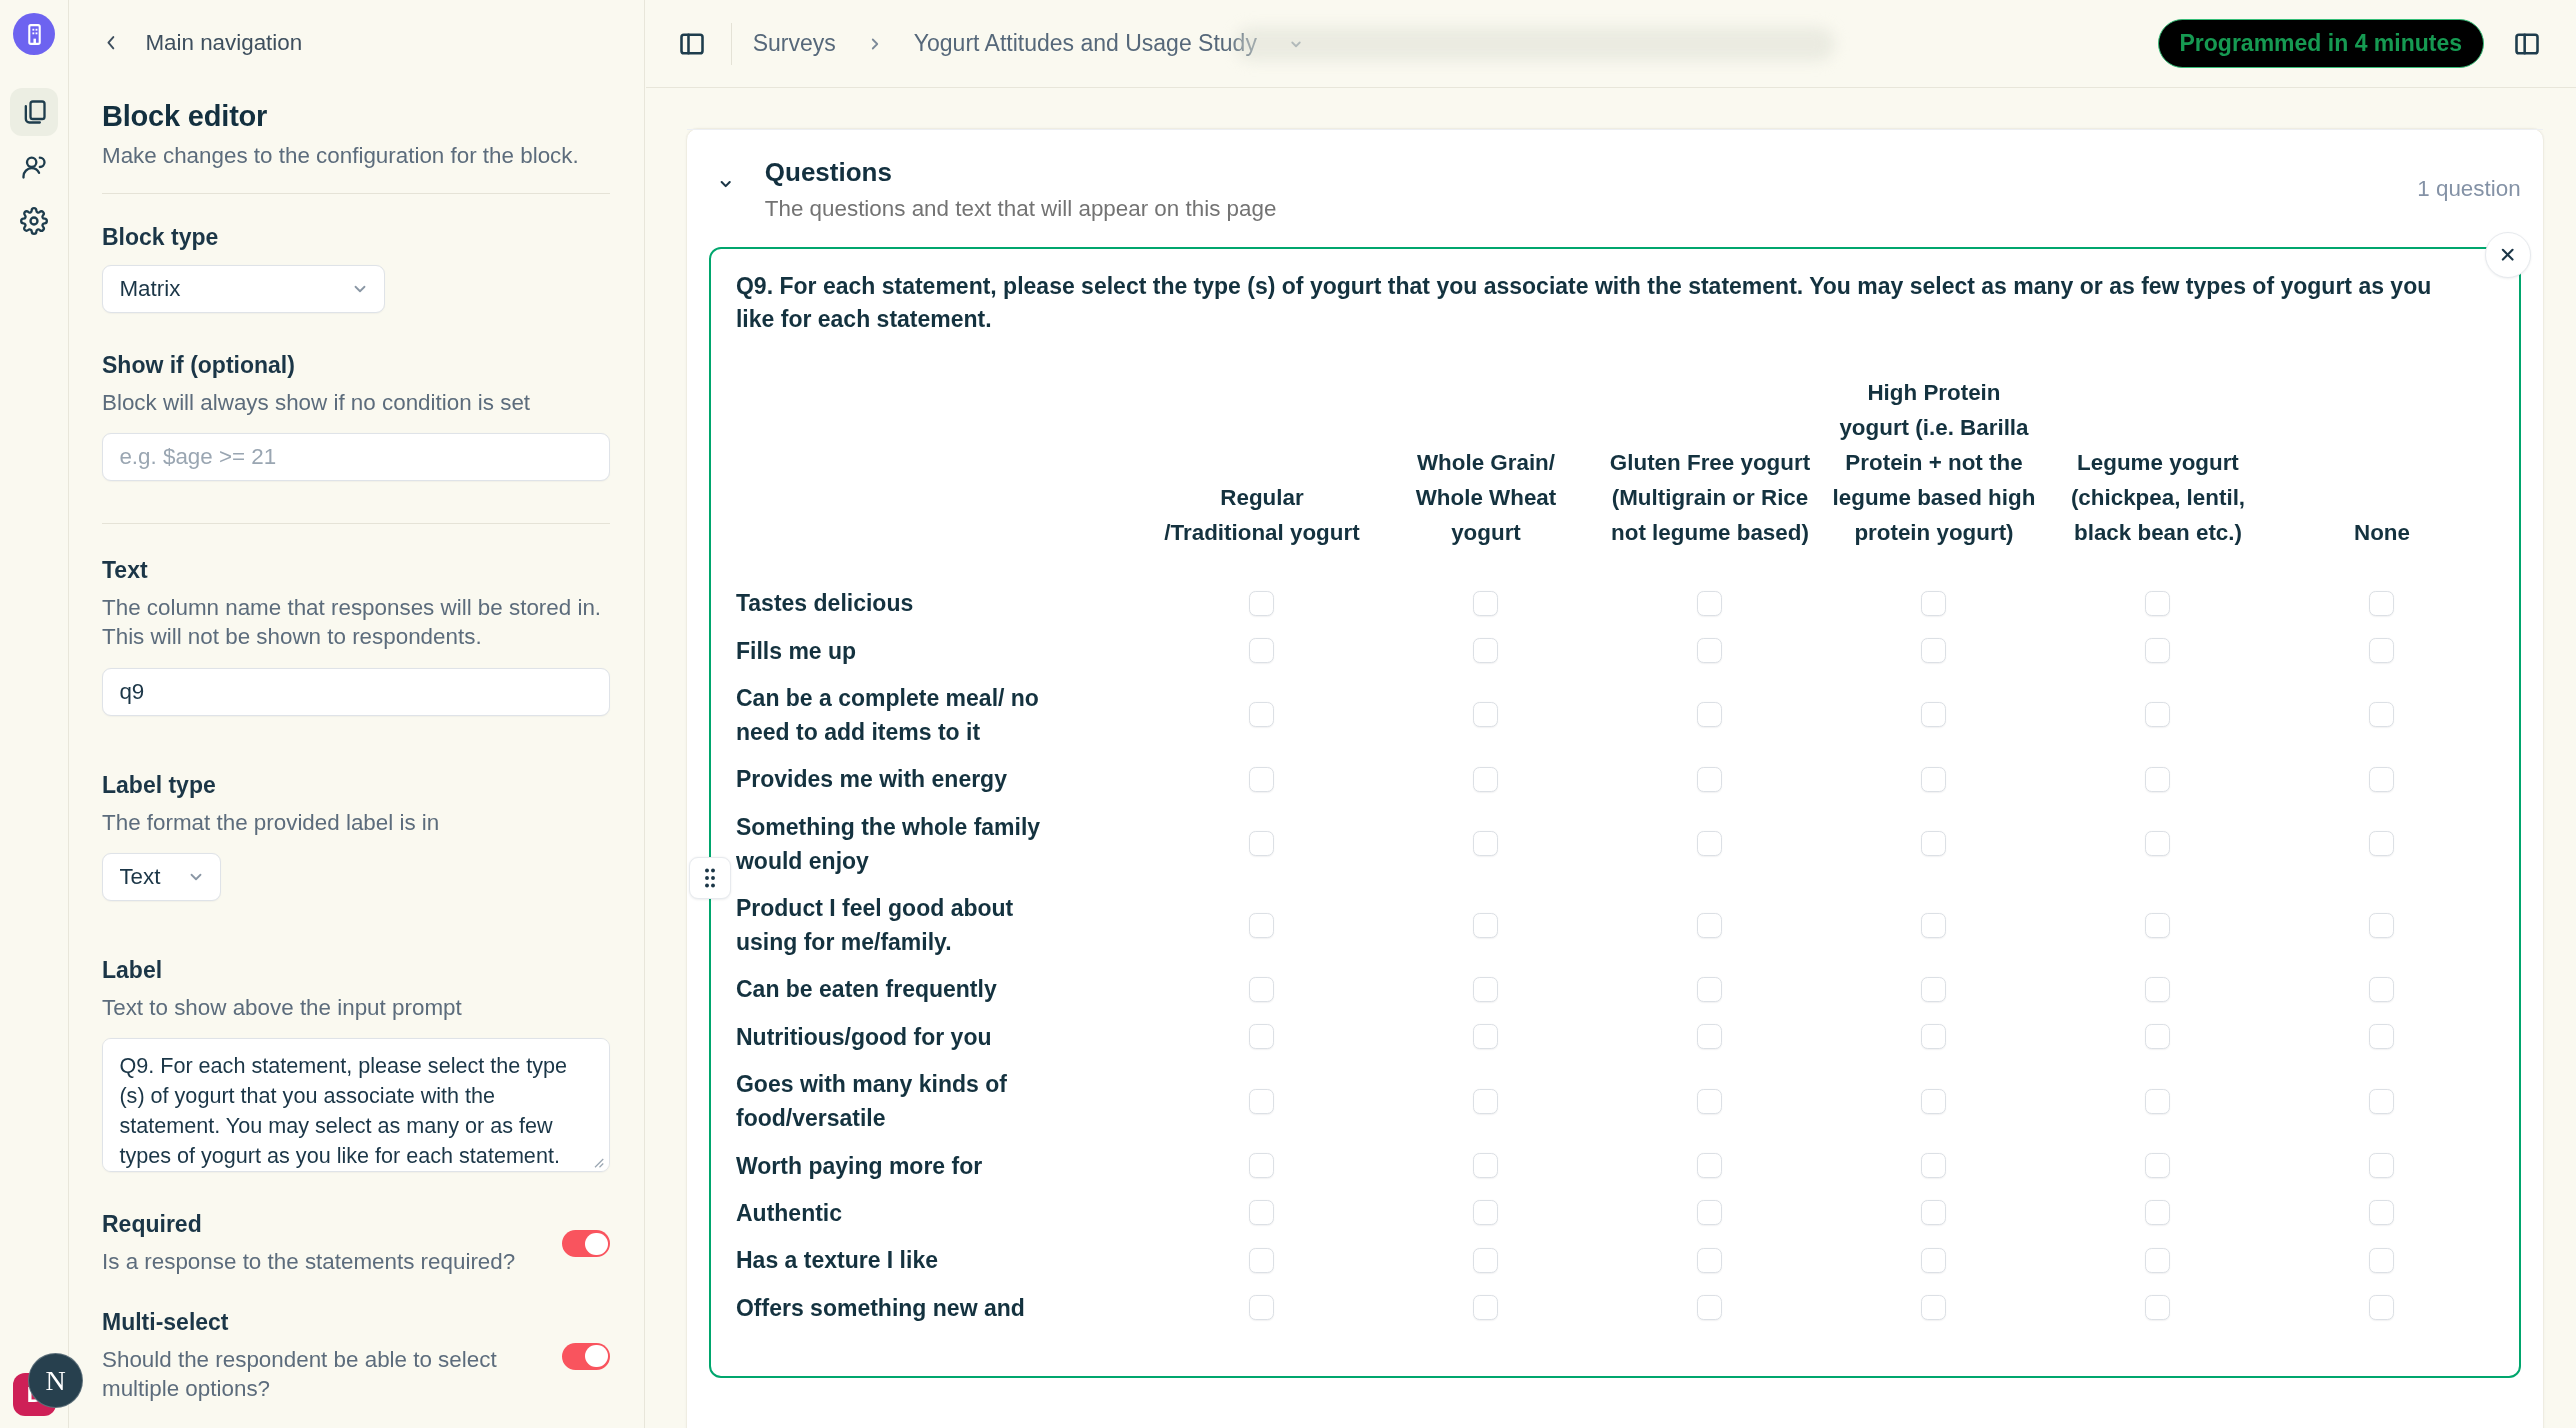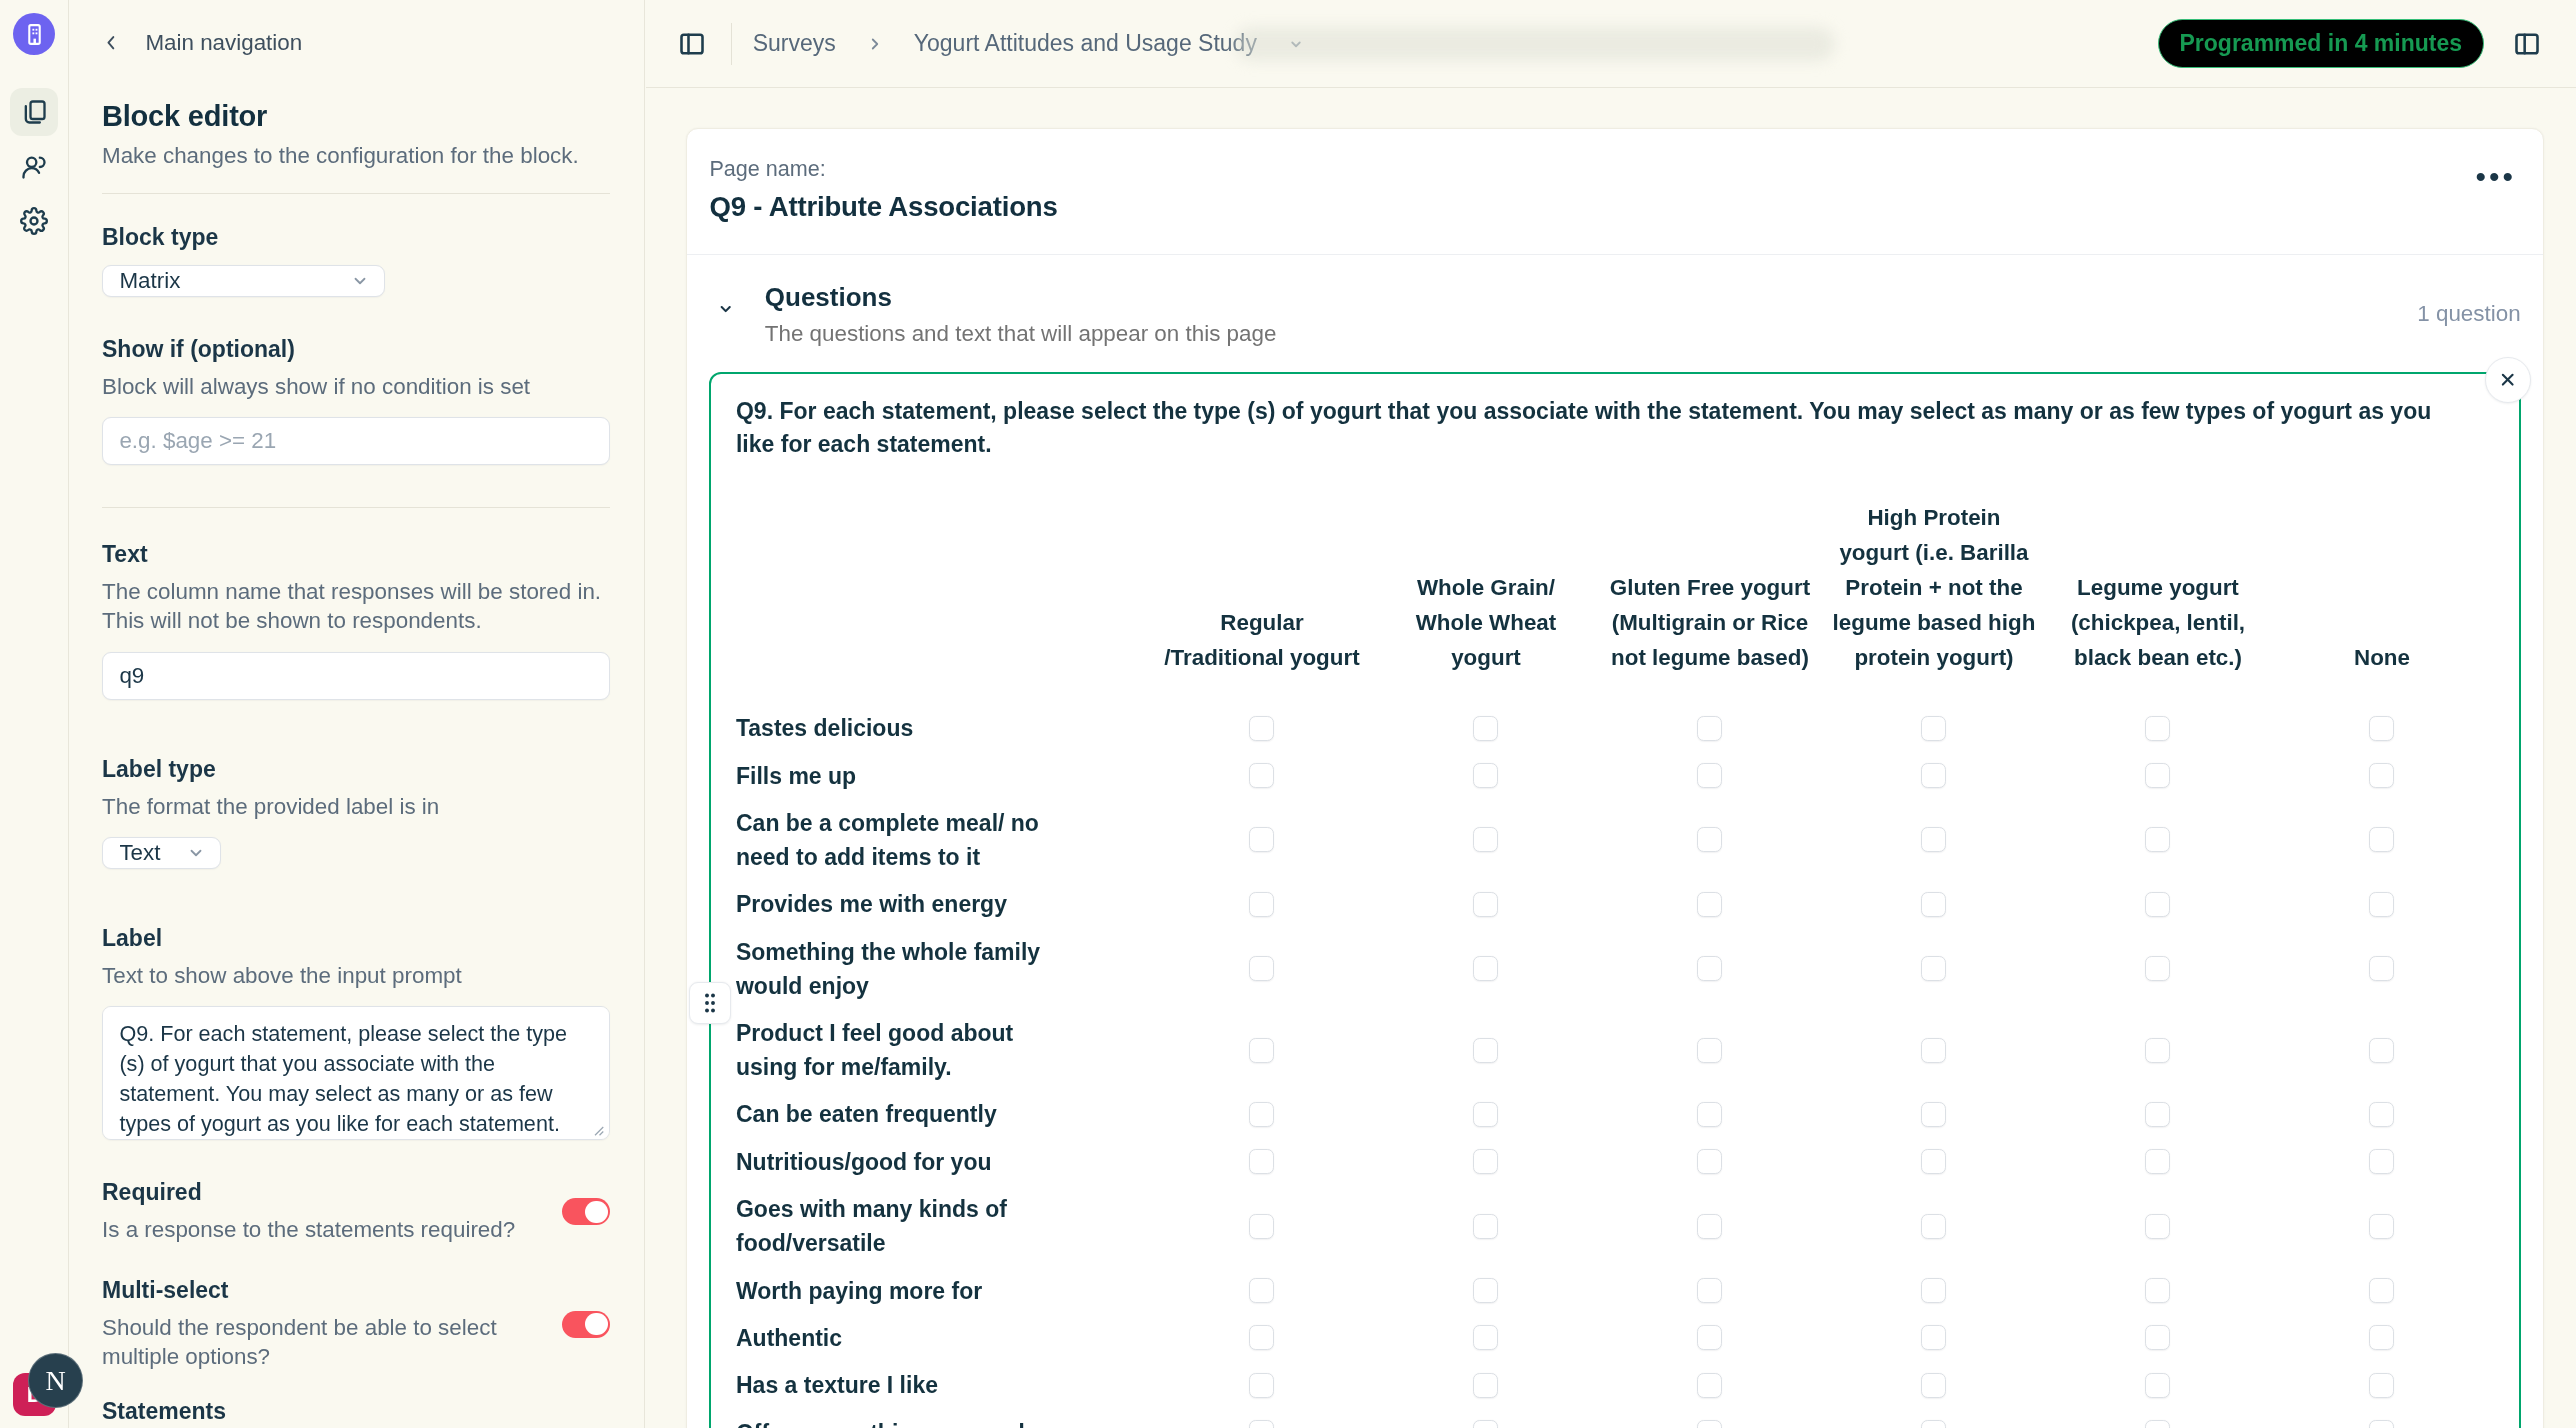--- a/index.html
+++ b/index.html
@@ -25,21 +25,21 @@
   
   .panel{position:absolute;left:69px;top:0;bottom:0;width:576px;border-right:0.7px solid var(--divider);
     padding:21px 34px 0 33px;overflow:hidden;}
   .back-row{display:flex;align-items:center;gap:24px;color:#3E4F5E;font-size:22.4px;height:30px;cursor:pointer;margin-top:7px;}
   .back-row svg{width:19.4px;height:19.4px;stroke:#3E4F5E;fill:none;stroke-width:2.4;stroke-linecap:round;stroke-linejoin:round;}
   .panel h1{margin-top:42px;font-size:29px;font-weight:700;color:#13303F;letter-spacing:-0.2px;}
   .panel-sub{margin-top:10.4px;font-size:22.4px;color:var(--muted);}
   .panel-divider{margin-top:24px;border-top:0.7px solid #E5E3D7;}
   .field-label{font-size:23px;font-weight:700;color:#1B3647;}
   .helper{margin-top:9px;font-size:22.4px;line-height:29px;color:var(--muted);}
-  .select{margin-top:13.4px;height:32px;background:#fff;border:0.7px solid var(--field-border);
+  .select{margin-top:13.4px;height:48px;background:#fff;border:0.7px solid var(--field-border);
     border-radius:9px;display:flex;align-items:center;justify-content:space-between;
     padding:0 15px 0 16.4px;font-size:22.4px;color:#1B3647;cursor:pointer;box-shadow:0 0.7px 1.5px rgba(16,24,40,.04);}
   .select svg{width:18px;height:18px;stroke:#8A97A5;fill:none;stroke-width:2.4;stroke-linecap:round;stroke-linejoin:round;}
   .text-input{width:100%;height:48px;background:#fff;border:0.7px solid var(--field-border);border-radius:9px;
     padding:0 16.4px;font-size:22.4px;color:#1B3647;font-family:inherit;box-shadow:0 0.7px 1.5px rgba(16,24,40,.04);outline:none;}
   .text-input::placeholder{color:#9AA6B2;}
   .ta-wrap{position:relative;margin-top:16.4px;}
   textarea.label-area{width:100%;height:134px;background:#fff;border:0.7px solid var(--field-border);border-radius:9px;
     padding:12px 16.4px;font-size:21.6px;line-height:30px;color:#1B3647;font-family:inherit;resize:none;outline:none;
     box-shadow:0 0.7px 1.5px rgba(16,24,40,.04);}
@@ -250,27 +250,20 @@
     <div class="icon-btn tb-right-icon">
       <svg viewBox="0 0 24 24">
         <rect x="3" y="4" width="18" height="16" rx="2"></rect>
           <line x1="10" y1="4" x2="10" y2="20"></line>
       </svg>
     </div>
   </div>
 
   <div class="content">
     <div class="card">
-      <div class="card-header">
-        <div>
-          <div class="pn-label">Page name:</div>
-          <div class="pn-title">Q9 - Attribute Associations</div>
-        </div>
-        <div class="dots-btn">•••</div>
-      </div>
       <div class="card-divider"></div>
 
       <div class="section-row">
         <div class="chev-btn">
           <svg viewBox="0 0 24 24">
               <polyline points="7 10 12 15 17 10"></polyline>
             </svg>
         </div>
         <div class="section-titles">
           <div class="section-title">Questions</div>

